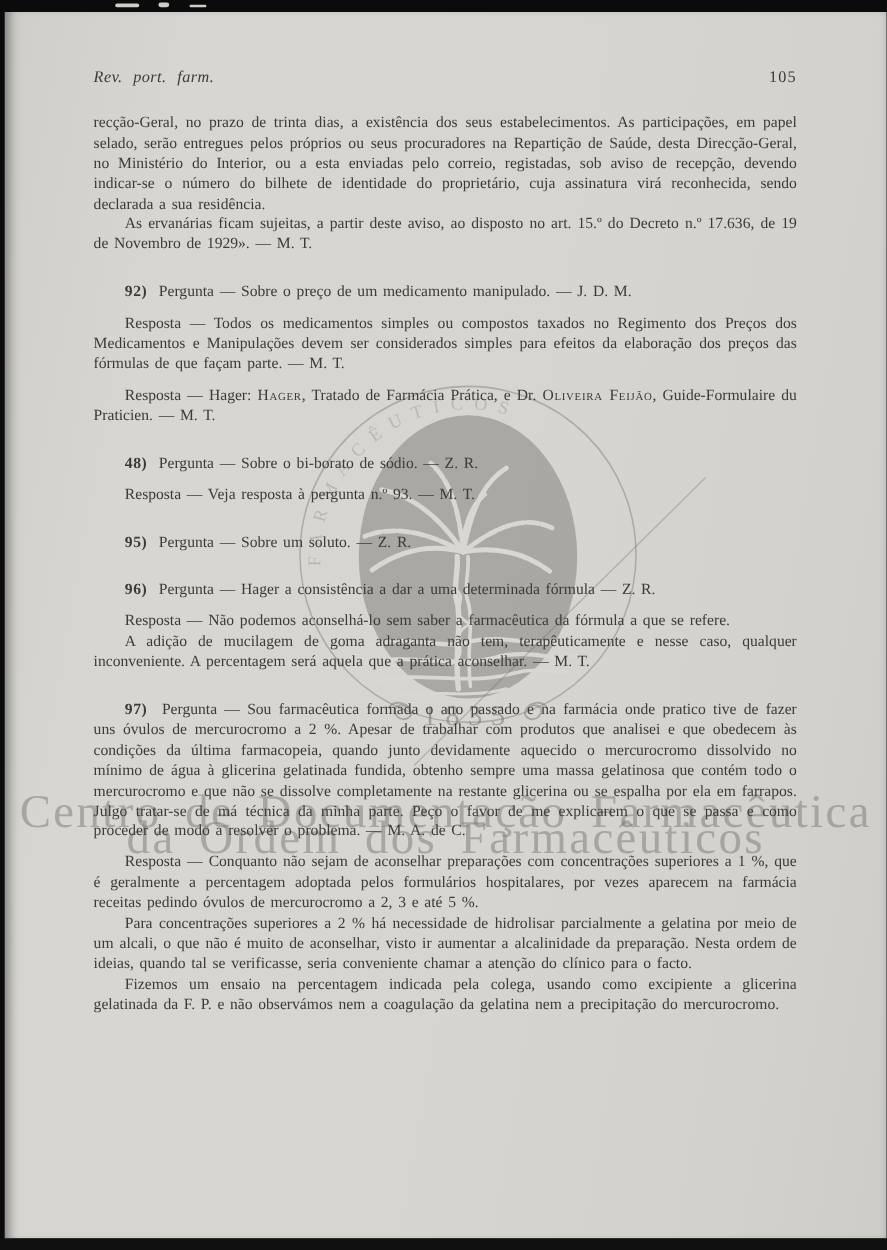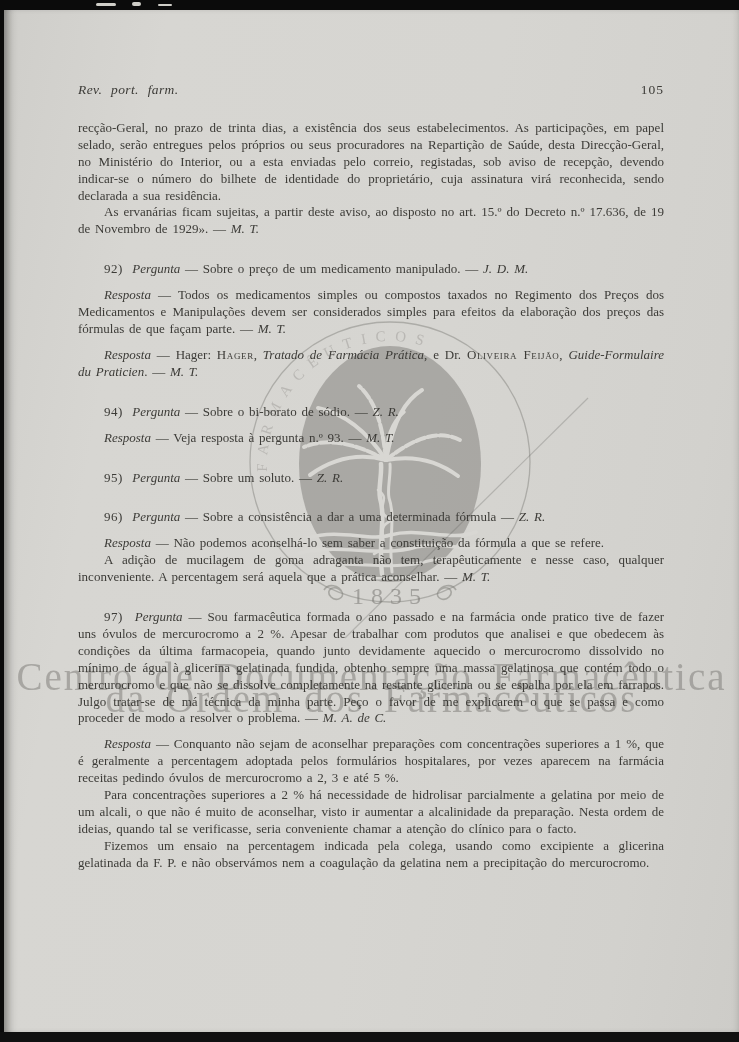--- a/index.html
+++ b/index.html
@@ -17,31 +17,31 @@
   .seal{position:absolute;left:228px;top:292px;z-index:1;}
   .stamp{position:absolute;left:0;right:0;text-align:center;z-index:1;
          color:rgba(124,123,118,.52);font-size:39px;letter-spacing:2px;word-spacing:8px;
          white-space:nowrap;}
   .stamp.l1{top:644px;}
   .stamp.l2{top:666px;}
   
   .content{position:relative;z-index:2;padding:0 75px 0 74px;color:#3c3b37;
            font-size:13px;line-height:16.9px;text-align:justify;word-spacing:1.5px;}
   .pagehead{display:flex;justify-content:space-between;align-items:center;
-            margin:72px 0 0;font-size:13.5px;}
+            margin:46px 0 0;font-size:13.5px;}
   .journal{font-style:italic;word-spacing:5px;letter-spacing:.4px;}
   .pageno{letter-spacing:1px;}
   .content p{margin:0;}
   p.first{margin-top:21px;}
   p.ind{text-indent:26px;}
   .qa-q{margin-top:23px !important;text-indent:26px;}
   .qa-a{margin-top:9px !important;text-indent:26px;}
   .qa-a2{margin-top:0 !important;text-indent:26px;}
-  .i{font-style:italic;}
-  .b{font-weight:normal;letter-spacing:.5px;}
+  .i{}
+  .b{font-weight:bold;letter-spacing:.5px;}
   .sc{font-variant:small-caps;letter-spacing:.6px;}
 </style>
 </head>
 <body>
 
 <div class="scan">
 
   <div class="band top">
     <div class="speck" style="left:96px;top:3px;width:20px;height:3px;"></div>
     <div class="speck" style="left:132px;top:2px;width:9px;height:4px;"></div>
@@ -95,27 +95,27 @@
       </div>
 
       <p class="first">recção-Geral, no prazo de trinta dias, a existência dos seus estabelecimentos. As participações, em papel selado, serão entregues pelos próprios ou seus procuradores na Repartição de Saúde, desta Direcção-Geral, no Ministério do Interior, ou a esta enviadas pelo correio, registadas, sob aviso de recepção, devendo indicar-se o número do bilhete de identidade do proprietário, cuja assinatura virá reconhecida, sendo declarada a sua residência.</p>
       <p class="ind"><span>As ervanárias ficam sujeitas, a partir deste aviso, ao disposto no art. 15.º do Decreto n.º 17.636, de 19 de Novembro de 1929». — </span><span class="i">M. T.</span></p>
 
       <p class="qa-q"><span class="b">92)</span><span>&nbsp;&nbsp;</span><span class="i">Pergunta</span><span> — Sobre o preço de um medicamento manipulado. — </span><span class="i">J. D. M.</span></p>
       <p class="qa-a"><span class="i">Resposta</span><span> — Todos os medicamentos simples ou compostos taxados no Regimento dos Preços dos Medicamentos e Manipulações devem ser considerados simples para efeitos da elaboração dos preços das fórmulas de que façam parte. — </span><span class="i">M. T.</span></p>
 
       <p class="qa-a"><span class="i">Resposta</span><span> — Hager: </span><span class="sc">Hager</span><span>, </span><span class="i">Tratado de Farmácia Prática</span><span>, e Dr. </span><span class="sc">Oliveira Feijão</span><span>, </span><span class="i">Guide-Formulaire du Praticien</span><span>. — </span><span class="i">M. T.</span></p>
 
-      <p class="qa-q"><span class="b">94)</span><span>&nbsp;&nbsp;</span><span class="i">Pergunta</span><span> — Sobre o bi-borato de sódio. — </span><span class="i">Z. R.</span></p>
+      <p class="qa-q"><span class="b">48)</span><span>&nbsp;&nbsp;</span><span class="i">Pergunta</span><span> — Sobre o bi-borato de sódio. — </span><span class="i">Z. R.</span></p>
       <p class="qa-a"><span class="i">Resposta</span><span> — Veja resposta à pergunta n.º 93. — </span><span class="i">M. T.</span></p>
 
       <p class="qa-q"><span class="b">95)</span><span>&nbsp;&nbsp;</span><span class="i">Pergunta</span><span> — Sobre um soluto. — </span><span class="i">Z. R.</span></p>
 
-      <p class="qa-q"><span class="b">96)</span><span>&nbsp;&nbsp;</span><span class="i">Pergunta</span><span> — Sobre a consistência a dar a uma determinada fórmula — </span><span class="i">Z. R.</span></p>
-      <p class="qa-a"><span class="i">Resposta</span><span> — Não podemos aconselhá-lo sem saber a constituição da fórmula a que se refere.</span></p>
+      <p class="qa-q"><span class="b">96)</span><span>&nbsp;&nbsp;</span><span class="i">Pergunta</span><span> — Hager a consistência a dar a uma determinada fórmula — </span><span class="i">Z. R.</span></p>
+      <p class="qa-a"><span class="i">Resposta</span><span> — Não podemos aconselhá-lo sem saber a farmacêutica da fórmula a que se refere.</span></p>
       <p class="qa-a2"><span>A adição de mucilagem de goma adraganta não tem, terapêuticamente e nesse caso, qualquer inconveniente. A percentagem será aquela que a prática aconselhar. — </span><span class="i">M. T.</span></p>
 
       <p class="qa-q"><span class="b">97)</span><span>&nbsp;&nbsp;</span><span class="i">Pergunta</span><span> — Sou farmacêutica formada o ano passado e na farmácia onde pratico tive de fazer uns óvulos de mercurocromo a 2 %. Apesar de trabalhar com produtos que analisei e que obedecem às condições da última farmacopeia, quando junto devidamente aquecido o mercurocromo dissolvido no mínimo de água à glicerina gelatinada fundida, obtenho sempre uma massa gelatinosa que contém todo o mercurocromo e que não se dissolve completamente na restante glicerina ou se espalha por ela em farrapos. Julgo tratar-se de má técnica da minha parte. Peço o favor de me explicarem o que se passa e como proceder de modo a resolver o problema. — </span><span class="i">M. A. de C.</span></p>
       <p class="qa-a"><span class="i">Resposta</span><span> — Conquanto não sejam de aconselhar preparações com concentrações superiores a 1 %, que é geralmente a percentagem adoptada pelos formulários hospitalares, por vezes aparecem na farmácia receitas pedindo óvulos de mercurocromo a 2, 3 e até 5 %.</span></p>
       <p class="qa-a2"><span>Para concentrações superiores a 2 % há necessidade de hidrolisar parcialmente a gelatina por meio de um alcali, o que não é muito de aconselhar, visto ir aumentar a alcalinidade da preparação. Nesta ordem de ideias, quando tal se verificasse, seria conveniente chamar a atenção do clínico para o facto.</span></p>
       <p class="qa-a2"><span>Fizemos um ensaio na percentagem indicada pela colega, usando como excipiente a glicerina gelatinada da F. P. e não observámos nem a coagulação da gelatina nem a precipitação do mercurocromo.</span></p>
 
     </div>
   </div>
 

